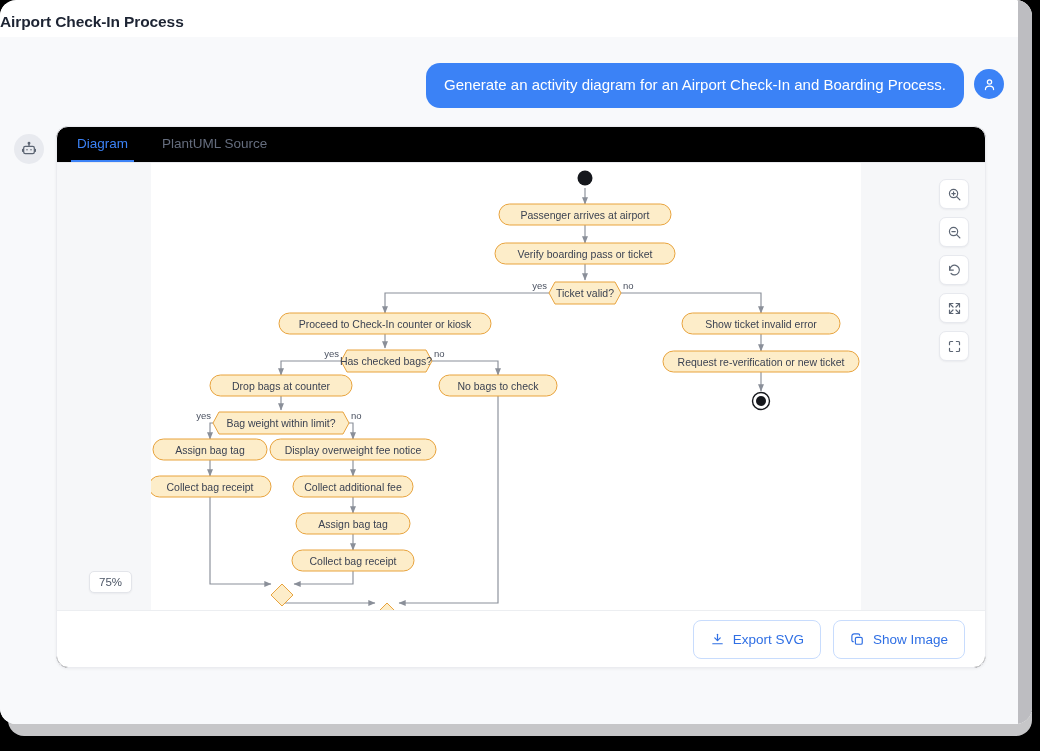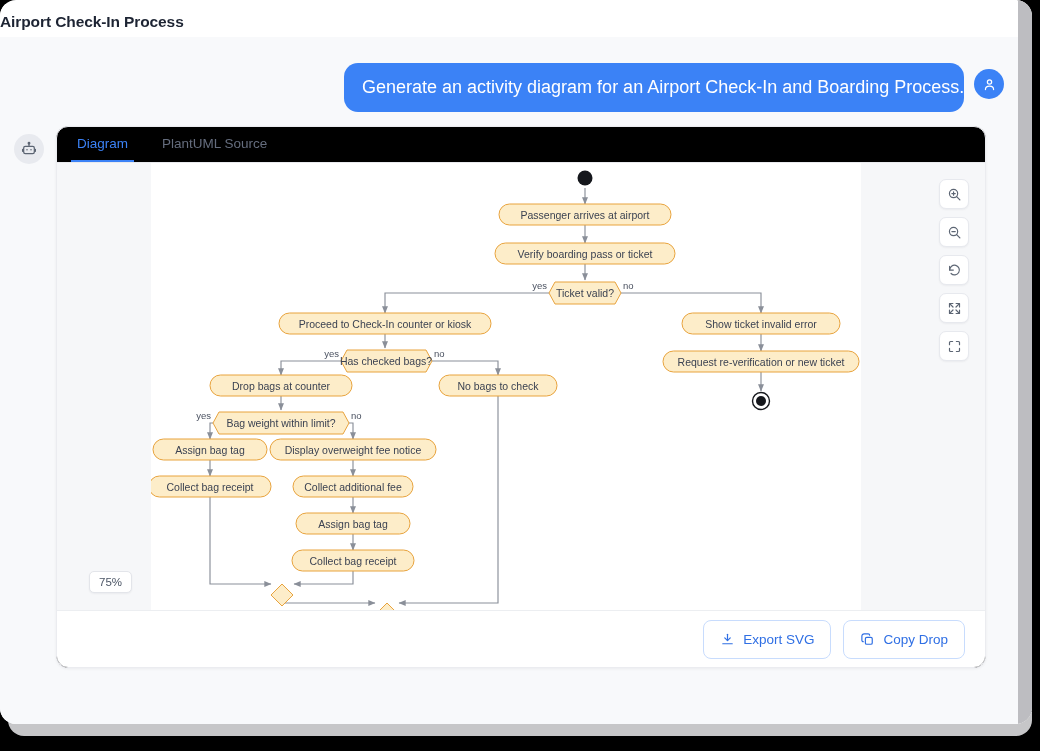--- a/index.html
+++ b/index.html
@@ -84,21 +84,21 @@
     background: #3b82f6;
     display: flex; align-items: center; justify-content: center;
     flex: 0 0 auto;
     margin-top: 6px;
   }
   #user-bubble {
     background: #3b82f6;
     color: #ffffff;
     border-radius: 14px;
     padding: 13px 18px;
-    font-size: 18px;
+    font-size: 15px;
     line-height: 1.25;
     max-width: 620px;
     white-space: nowrap;
     text-align: center;
   }
 
   
   #assistant-row {
     position: absolute;
     left: 14px; top: 89px;
@@ -487,20 +487,20 @@
               <path d="M7.6 9.4 L12 13.8 L16.4 9.4"></path>
               <path d="M4.4 18.8 h15.2"></path>
             </svg>
             <span>Export SVG</span>
           </button>
           <button class="action-btn">
             <svg width="15" height="15" viewBox="0 0 24 24" fill="none" stroke="currentColor" stroke-width="1.9" stroke-linecap="round" stroke-linejoin="round">
               <rect x="8.6" y="8.6" width="11" height="11" rx="2.2"></rect>
               <path d="M15.4 5.2 A2.2 2.2 0 0 0 13.2 3 H6.6 A3.6 3.6 0 0 0 3 6.6 v6.6 a2.2 2.2 0 0 0 2.2 2.2"></path>
             </svg>
-            <span>Copy Drop</span>
+            <span>Show Image</span>
           </button>
         </div>
 
       </div>
     </div>
   </div>
 </div>
 
 </body></html>

